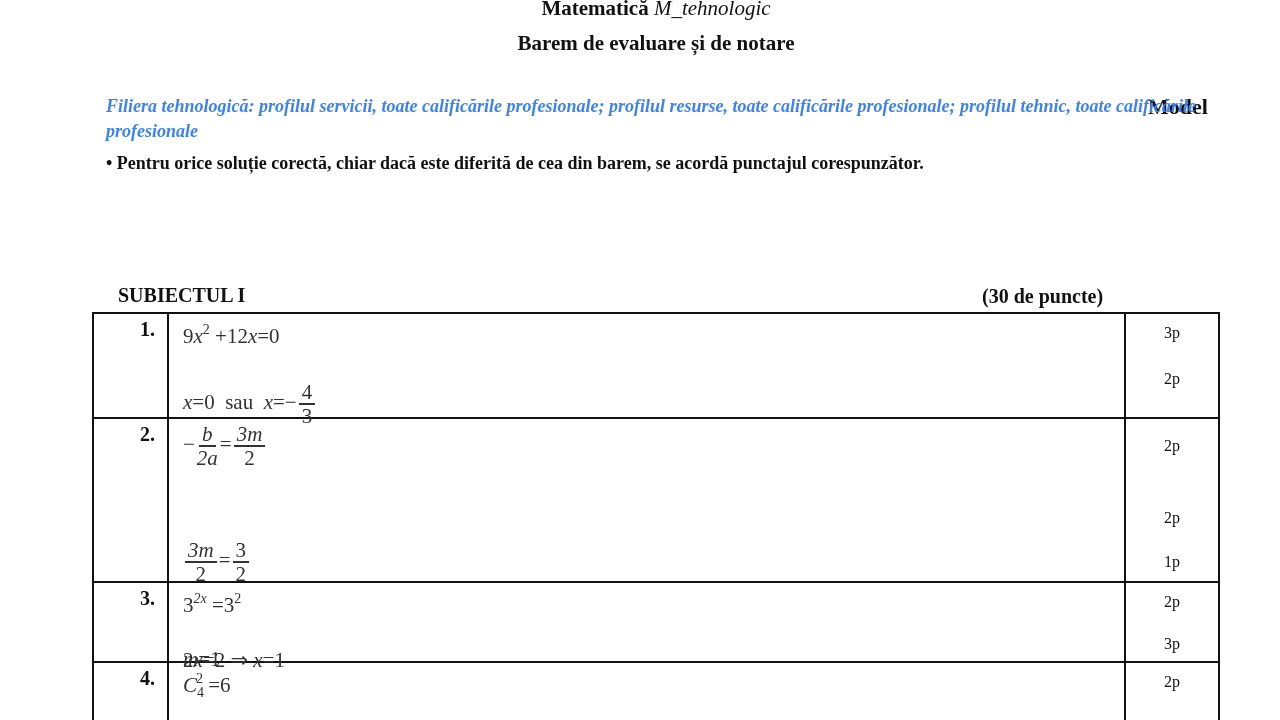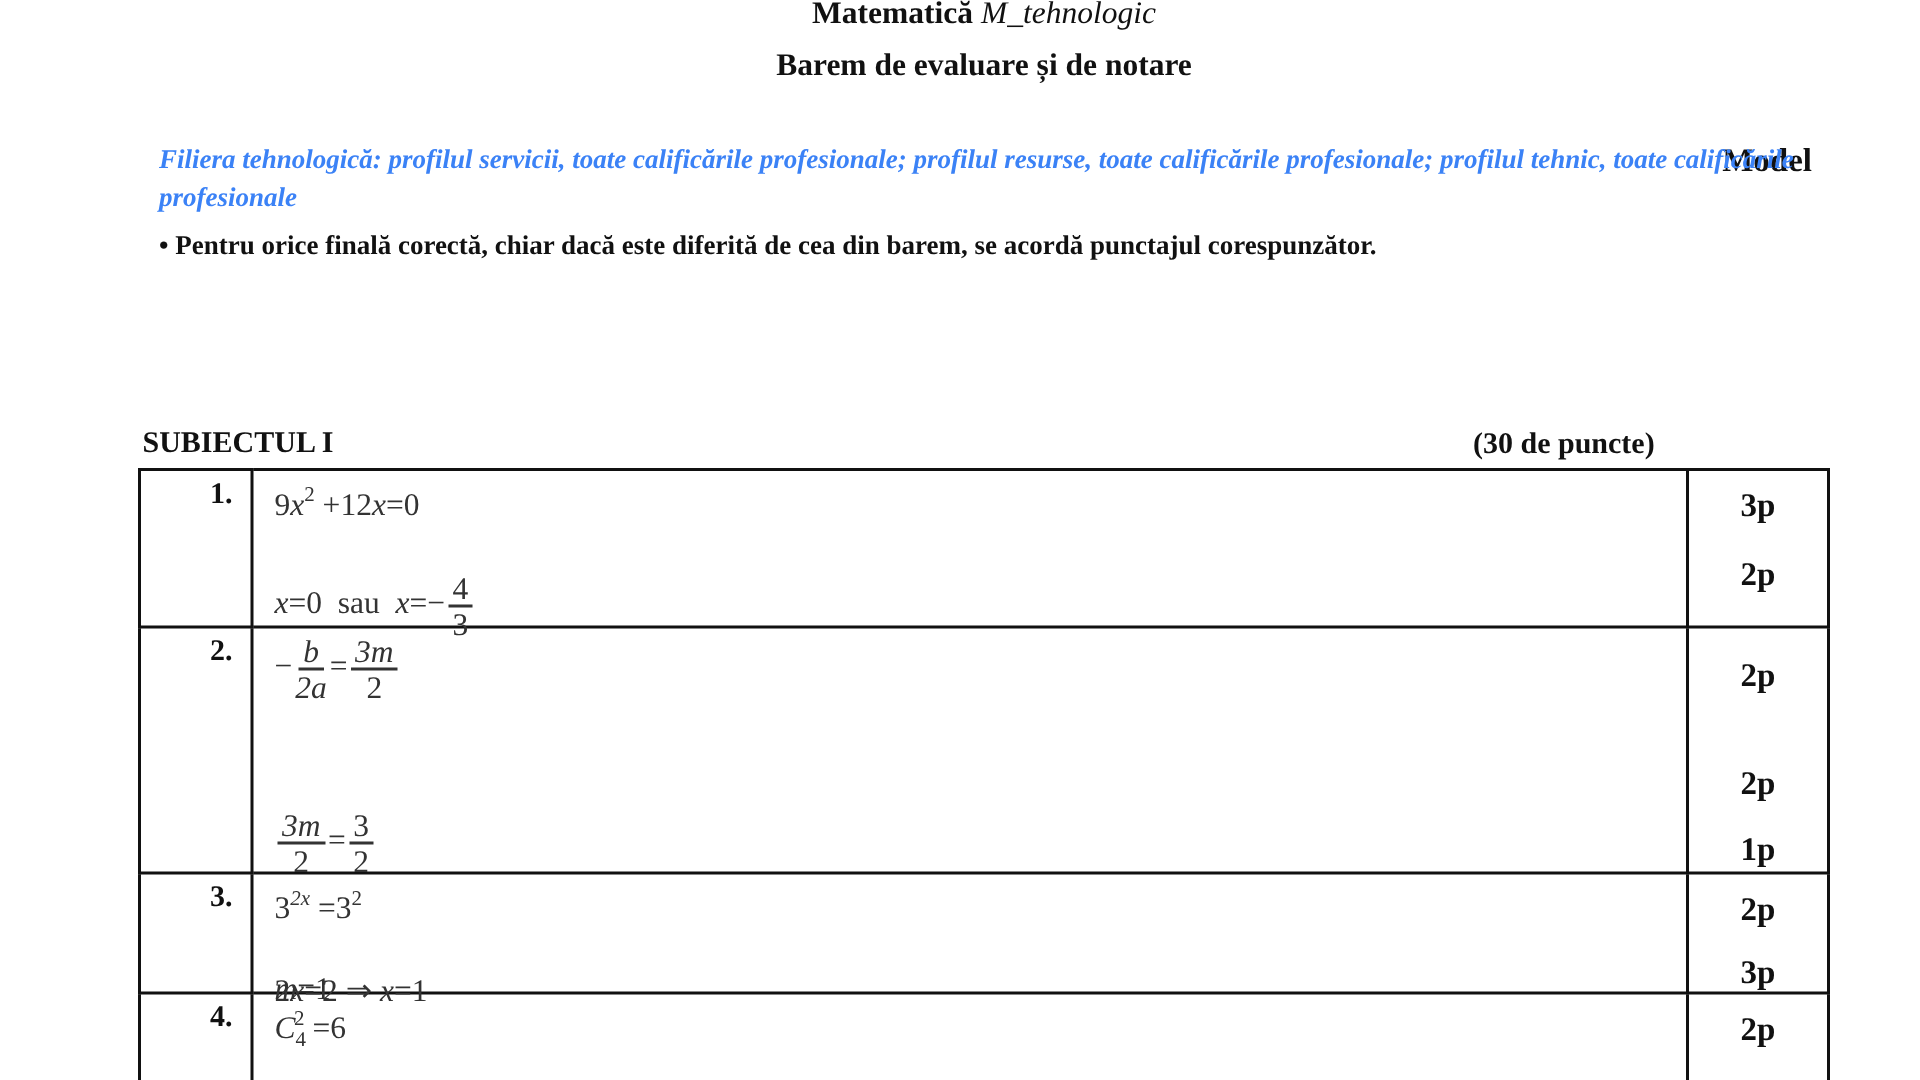--- a/index.html
+++ b/index.html
@@ -10,31 +10,31 @@
     position: relative;
   }
   .abs { position: absolute; }
   .title1 { top: -4px; left: 0; width: 1312px; text-align: center; font-weight: bold; font-size: 21px; }
   .title1 .it { font-style: italic; font-weight: normal; }
   .title2 { top: 31px; left: 0; width: 1312px; text-align: center; font-weight: bold; font-size: 21px; }
   .model { top: 66px; right: 72px; font-weight: bold; font-size: 22px; margin-top: 28px; }
   .filiera { top: 94px; left: 106px; width: 1100px; font-style: italic; font-weight: bold; font-size: 18px; line-height: 25px; color: #3b82f6; }
   .rules { top: 150px; left: 106px; width: 1101px; font-weight: bold; font-size: 18px; line-height: 26px; text-align: justify; }
   .rules p { margin: 0 0 1px 0; }
-  .subj { top: 284px; left: 95px; font-weight: bold; font-size: 20px; text-align: center; }
+  .subj { top: 284px; left: 118px; font-weight: bold; font-size: 20px; text-align: center; }
   .pct { top: 285px; left: 982px; font-weight: bold; font-size: 20px; }
 
   table.barem {
     position: absolute; top: 312px; left: 92px;
     border-collapse: collapse; width: 1128px;
   }
   table.barem td { border: 2px solid #111; vertical-align: top; padding: 0; }
   td.num { width: 61px; text-align: right; font-weight: bold; font-size: 20px; padding-right: 12px !important; padding-top: 4px !important; }
   td.sol { font-family: "Liberation Serif", serif; font-size: 21px; color: #333; padding-left: 14px !important; }
-  td.pts { width: 92px; text-align: center; font-weight: bold; font-size: 22px; }
+  td.pts { width: 92px; text-align: center; font-weight: normal; font-size: 16px; }
   .line { position: relative; white-space: nowrap; }
   .mi { font-style: italic; }
   sup { font-size: 14px; vertical-align: 9px; line-height: 0; }
   sub { font-size: 14px; vertical-align: -5px; line-height: 0; }
   .frac { display: inline-flex; flex-direction: column; align-items: center; vertical-align: middle; margin: 0 2px; }
   .frac .n { border-bottom: 2px solid #333; padding: 0 3px; line-height: 22px; }
   .frac .d { line-height: 22px; }
   .ptline { position: absolute; left: 0; width: 100%; text-align: center; }
   td.pts .wrap, td.sol .wrap { position: relative; }
 </style>
@@ -44,21 +44,21 @@
 <div class="abs title1">
   <span>Matematică</span>
   <span class="it">M_tehnologic</span>
 </div>
 <div class="abs title2">Barem de evaluare și de notare</div>
 <div class="abs model">Model</div>
 
 <div class="abs filiera">Filiera tehnologică: profilul servicii, toate calificările profesionale; profilul resurse, toate calificările profesionale; profilul tehnic, toate calificările profesionale</div>
 
 <div class="abs rules">
-  <p>• Pentru orice finală corectă, chiar dacă este diferită de cea din barem, se acordă punctajul corespunzător.</p>
+  <p>• Pentru orice soluție corectă, chiar dacă este diferită de cea din barem, se acordă punctajul corespunzător.</p>
 </div>
 
 <div class="abs subj">SUBIECTUL I</div>
 <div class="abs pct">(30 de puncte)</div>
 
 <table class="barem">
 
   <tbody>
       <tr style="height:105px">
     <td class="num">1.</td>

